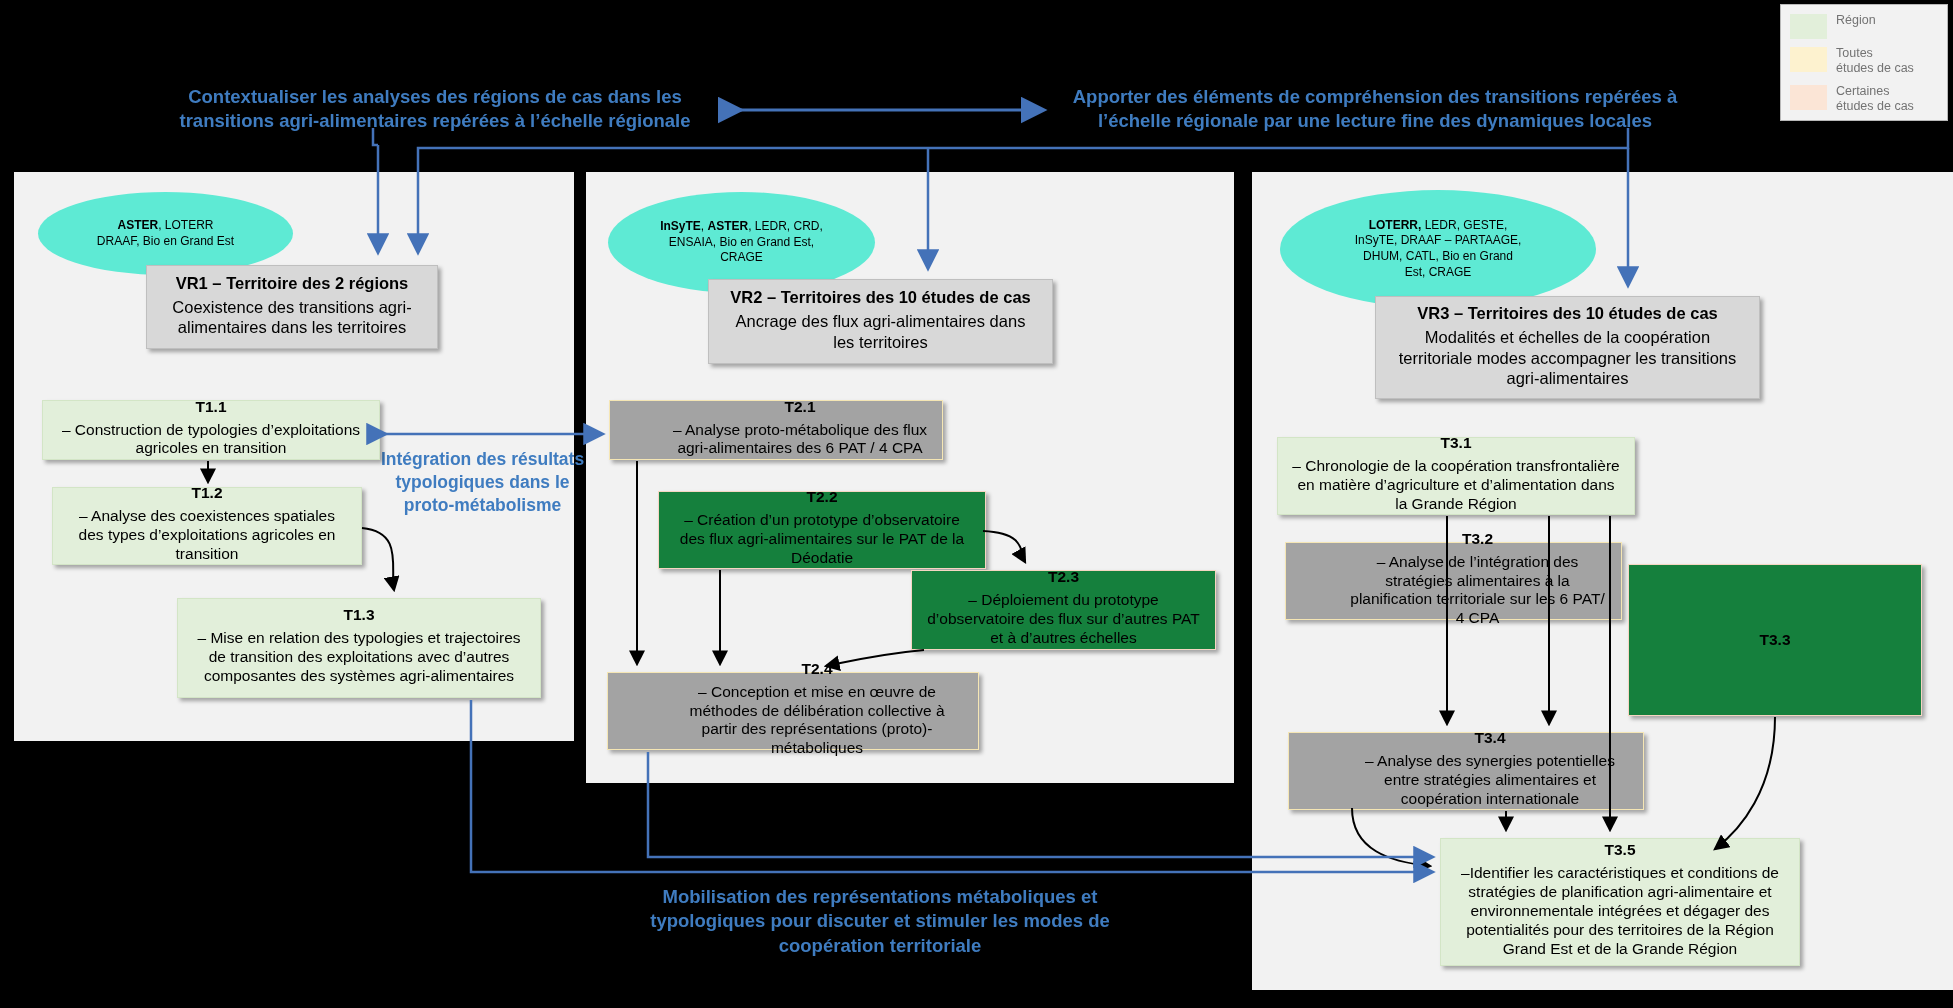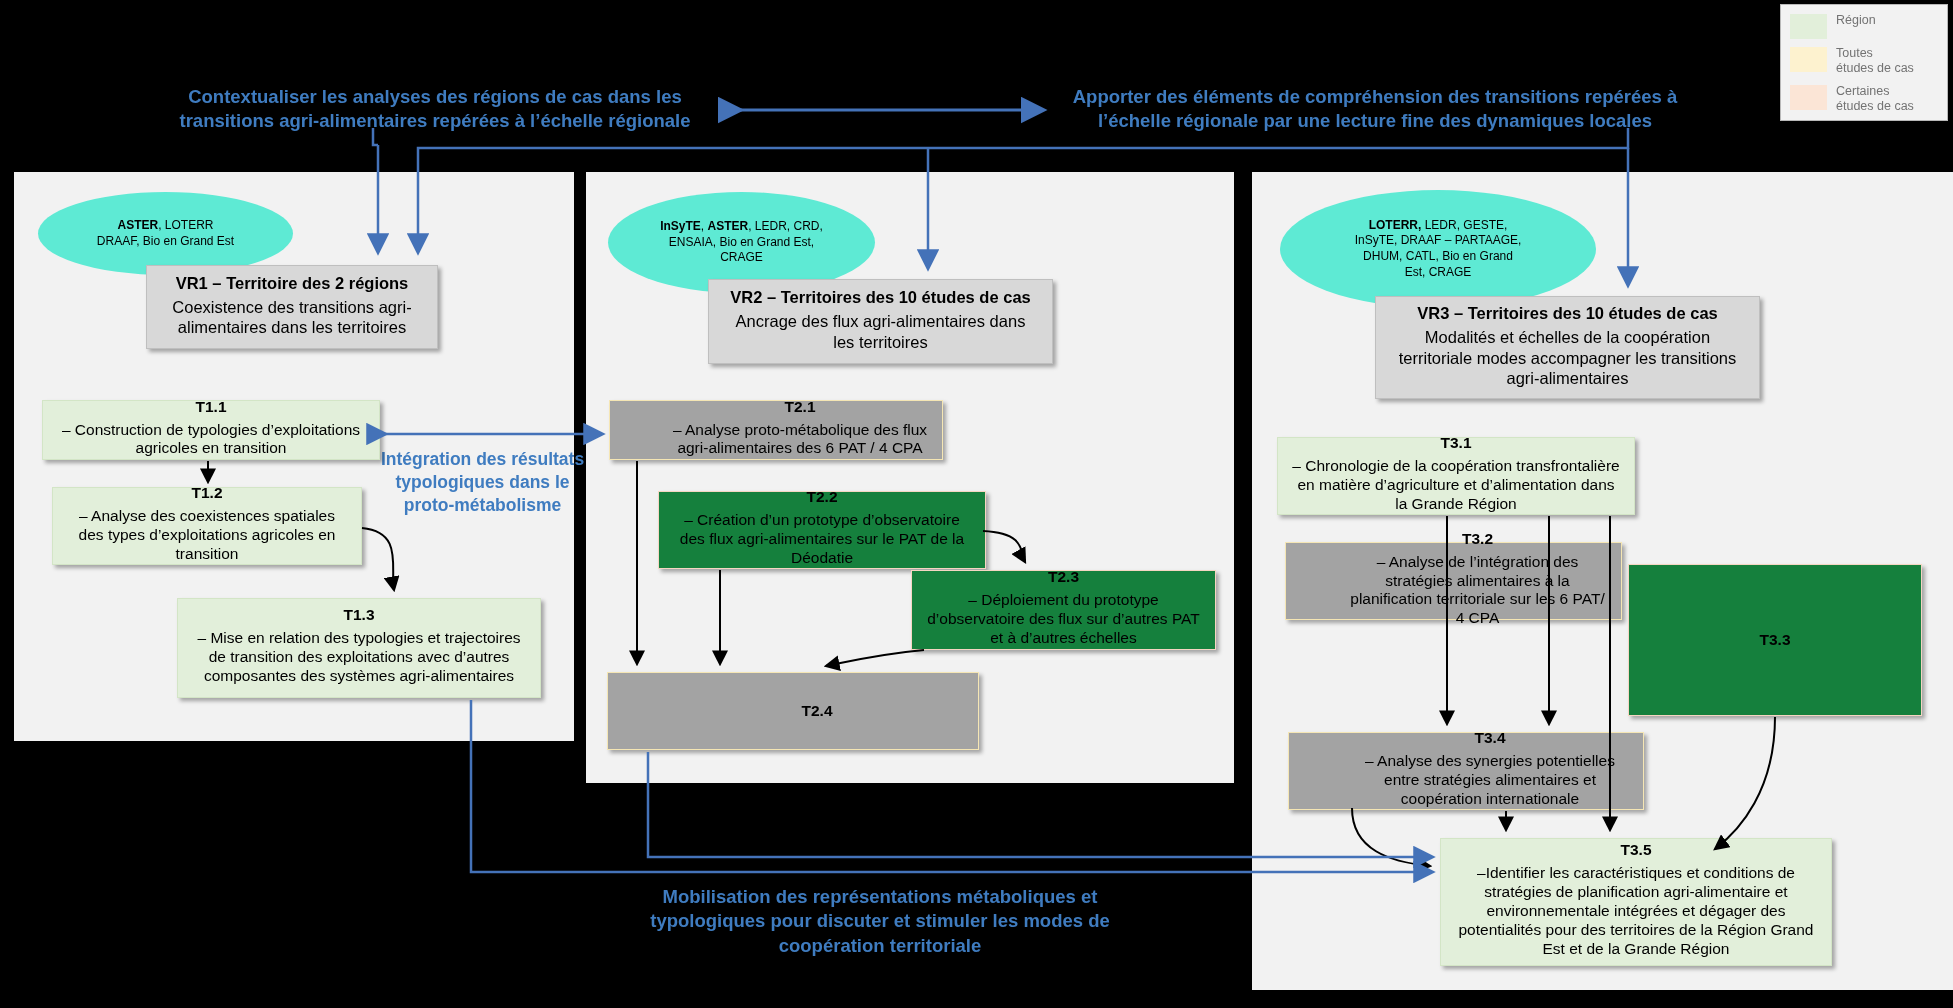--- a/index.html
+++ b/index.html
@@ -97,21 +97,21 @@
 
 <div class="box peach" style="left:658px;top:491px;width:328px;height:78px;">
   <span><b>T2.2</b><span> – Création d’un prototype d’observatoire des flux agri-alimentaires sur le PAT de la Déodatie</span></span>
 </div>
 
 <div class="box peach" style="left:911px;top:570px;width:305px;height:80px;">
   <span><b>T2.3</b><span> – Déploiement du prototype d’observatoire des flux sur d’autres PAT et à d’autres échelles</span></span>
 </div>
 
 <div class="box yellow" style="left:607px;top:672px;width:372px;height:78px;">
-  <span><b>T2.4</b></span>
+  <span><b>T2.4</b><span> – Conception et mise en œuvre de méthodes de délibération collective à partir des représentations (proto)-métaboliques</span></span>
 </div>
 
 <div class="ellipse" style="left:1280px;top:190px;width:316px;height:118px;justify-content:center;">
   <span style="padding:0 14px;">
     <b>LOTERR,</b><span style="white-space:pre-line;display:inline;"> LEDR, GESTE,
 InSyTE, DRAAF – PARTAAGE,
 DHUM, CATL, Bio en Grand
 Est, CRAGE</span>
   </span>
 </div>
@@ -130,21 +130,21 @@
 </div>
 
 <div class="box peach" style="left:1628px;top:564px;width:294px;height:152px;">
   <span><b>T3.3</b></span>
 </div>
 
 <div class="box yellow" style="left:1288px;top:732px;width:356px;height:78px;">
   <span><b>T3.4</b><span> – Analyse des synergies potentielles entre stratégies alimentaires et coopération internationale</span></span>
 </div>
 
-<div class="box green" style="left:1440px;top:838px;width:392px;height:128px;">
+<div class="box green" style="left:1440px;top:838px;width:360px;height:128px;">
   <span><b>T3.5</b><span> –Identifier les caractéristiques et conditions de stratégies de planification agri-alimentaire et environnementale intégrées et dégager des potentialités pour des territoires de la Région Grand Est et de la Grande Région</span></span>
 </div>
 
 <svg class="overlay">
   <defs>
     <marker id="bArrow" markerWidth="9" markerHeight="9" refX="7.5" refY="4.5" orient="auto">
       <path d="M0,0 L9,4.5 L0,9 z" fill="#4472b8"></path>
     </marker>
     <marker id="bArrowS" markerWidth="9" markerHeight="9" refX="1.5" refY="4.5" orient="auto-start-reverse">
       <path d="M9,0 L0,4.5 L9,9 z" fill="#4472b8"></path>

